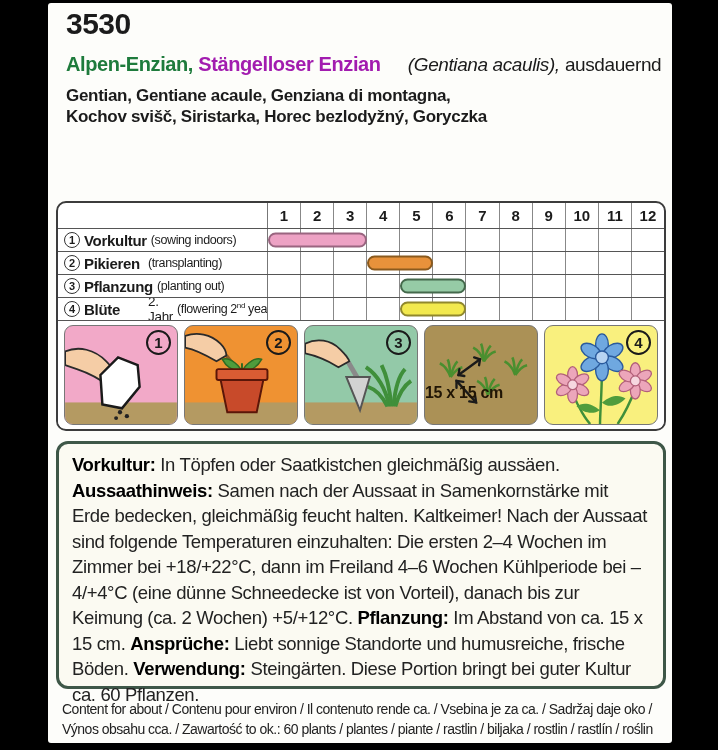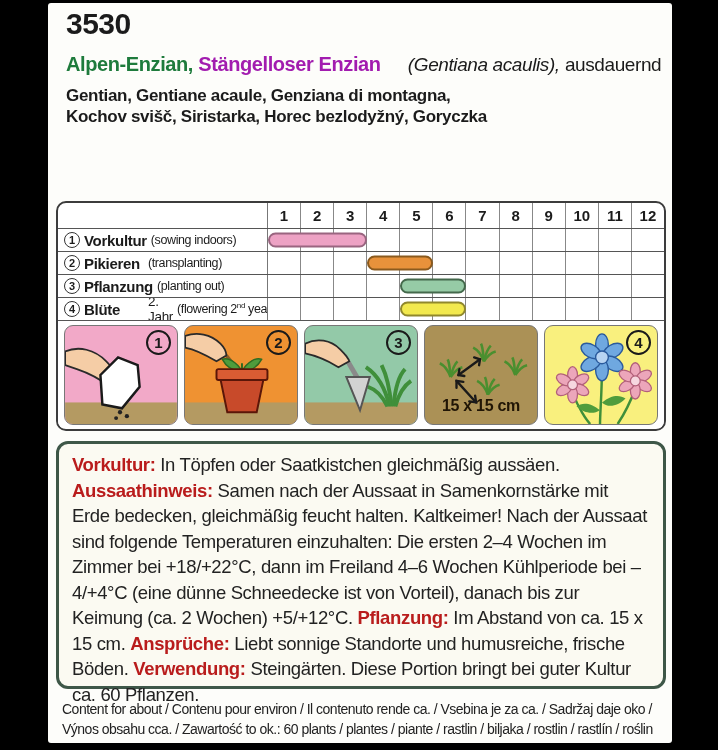--- a/index.html
+++ b/index.html
@@ -44,27 +44,27 @@
   .bar{position:absolute;top:50%;transform:translateY(-50%);height:15px;border-radius:8px;
         border:2px solid #555;box-sizing:border-box;}
   .panels{display:flex;justify-content:space-between;align-items:center;height:107px;
         box-sizing:border-box;padding:3px 6px;background:#fff;}
   .panel{position:relative;width:114px;height:100px;border-radius:9px;overflow:hidden;
         border:1px solid #777;box-sizing:border-box;flex:none;}
   .panel svg{position:absolute;inset:0;width:100%;height:100%;}
   .pnum{position:absolute;top:4px;right:6px;width:25px;height:25px;border:2.5px solid #1a1a1a;
         border-radius:50%;display:flex;align-items:center;justify-content:center;
         font-weight:bold;font-size:15px;color:#1a1a1a;box-sizing:border-box;}
-  .spacing-label{position:absolute;left:0;right:0;bottom:9px;text-align:center;font-weight:bold;
+  .spacing-label{position:absolute;left:0;right:0;bottom:22px;font-weight:bold;
         font-size:16px;color:#201505;letter-spacing:-0.3px;}
   
   .care-box{position:absolute;left:8px;top:438px;width:610px;height:248px;box-sizing:border-box;
         border:3px solid #3e5748;border-radius:12px;background:#fbfaf2;padding:8px 13px;}
   .care{margin:0;font-size:18.5px;line-height:25.5px;letter-spacing:-0.35px;color:#222;}
-  .kw{font-weight:bold;color:#b91c1c;}
+  .kw{font-weight:bold;color:#000000;}
   
   .footer{position:absolute;left:14px;width:600px;font-size:14px;line-height:20px;
         letter-spacing:-0.5px;color:#222;white-space:nowrap;}
   .footer.f1{top:696px;} .footer.f2{top:716px;}
 </style>
 </head>
 <body>
 
 <div class="stage">
   <div class="card">

